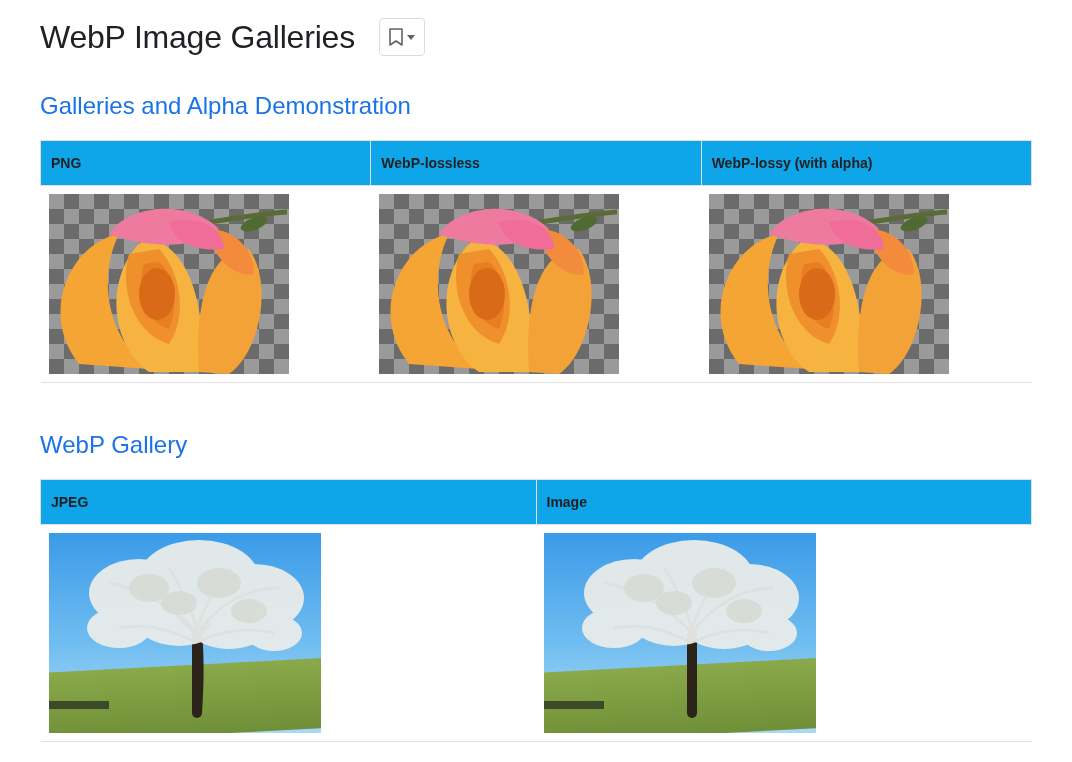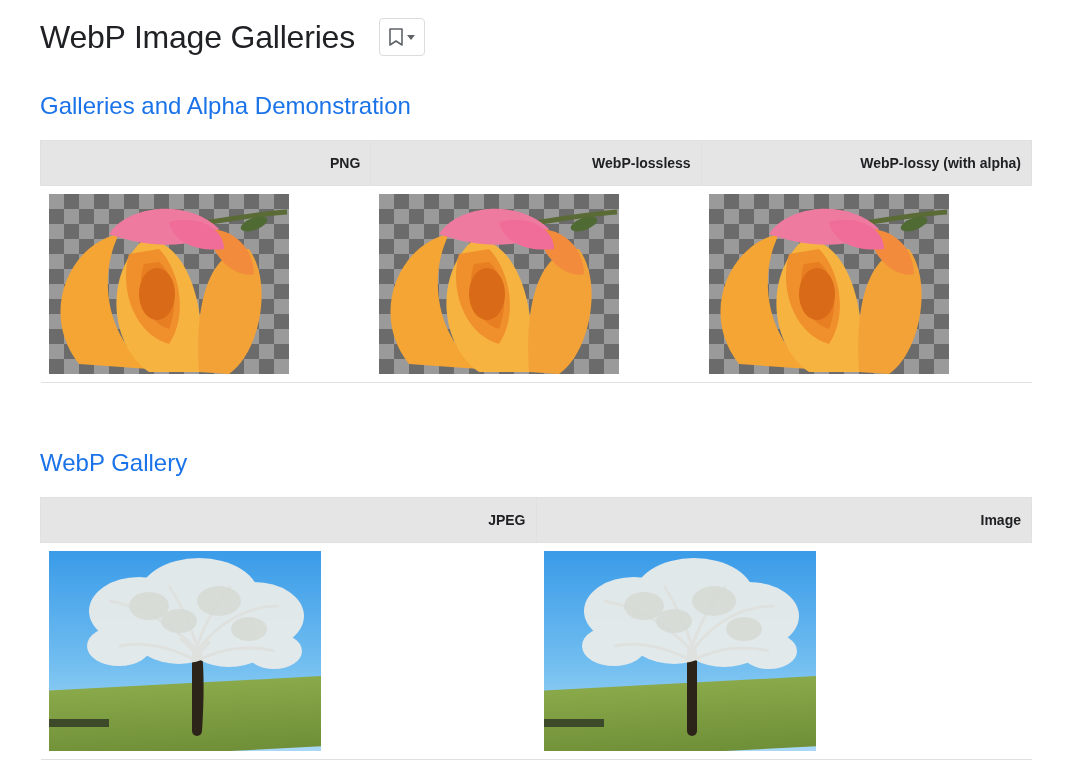--- a/index.html
+++ b/index.html
@@ -60,25 +60,25 @@
     text-decoration: none;
   }
 
   
   table.gallery {
     width: 100%;
     border-collapse: collapse;
     margin-bottom: 8px;
   }
   table.gallery thead th {
-    text-align: right;
+    text-align: left;
     font-weight: 700;
     font-size: 14px;
     color: #202124;
-    background: #e5e5e5;
+    background: #0ea5e9;
     border: 1px solid #e0e0e0;
     padding: 14px 10px;
   }
   table.gallery tbody td {
     padding: 8px;
     vertical-align: top;
     border-bottom: 1px solid #e0e0e0;
   }
 
   
@@ -211,21 +211,21 @@
               <path d="M95 70 C85 100 100 130 120 135 C130 110 125 80 110 68 Z" fill="#e87e22"></path>
               <ellipse cx="108" cy="100" rx="18" ry="26" fill="#d96a18"></ellipse>
               <path d="M120 28 C150 20 175 35 175 55 C150 58 125 50 120 28 Z" fill="#f06d9a"></path>
             </svg>
           </div>
         </td>
       </tr>
     </tbody>
   </table>
 
-  <h2 class="section-link" style="margin-top:66px;">
+  <h2 class="section-link" style="margin-top:48px;">
     <a>WebP Gallery</a>
   </h2>
 
   <table class="gallery">
     <thead>
       <tr>
         <th style="width:50%">JPEG</th>
         <th style="width:50%">Image</th>
       </tr>
     </thead>

